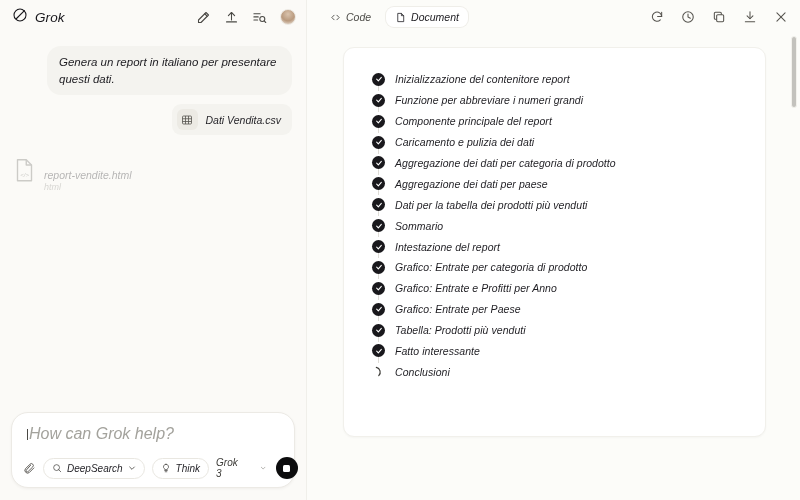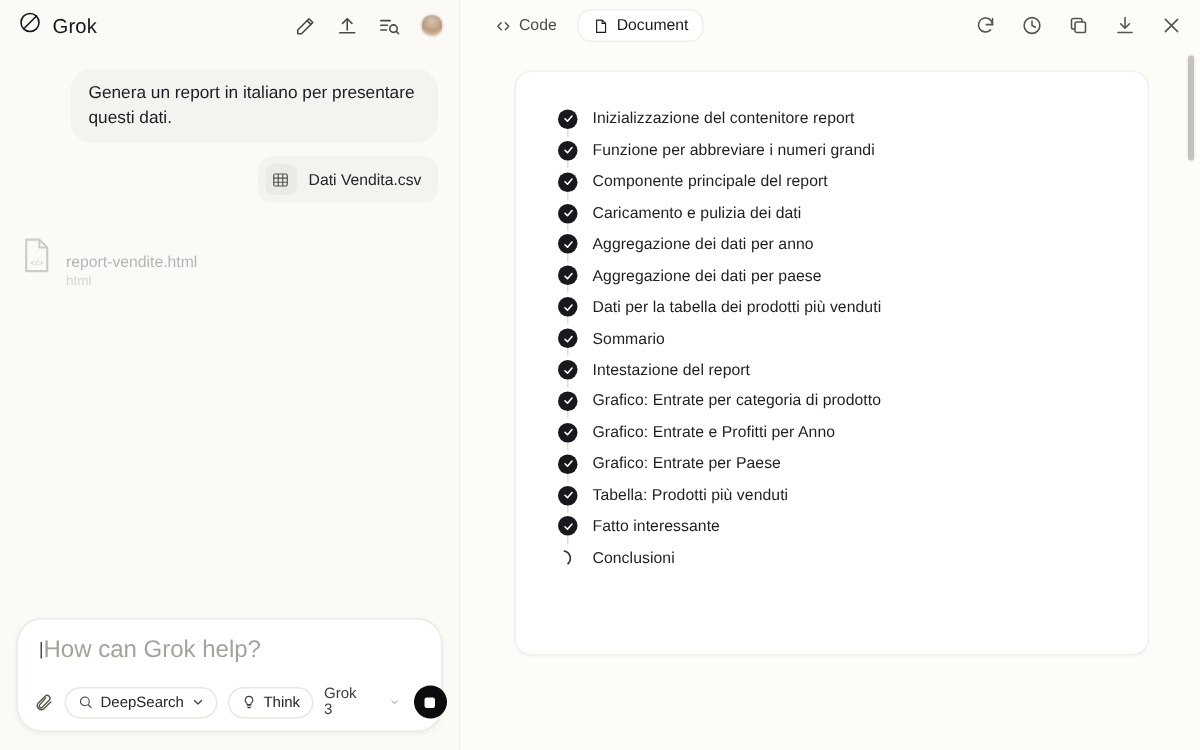--- a/index.html
+++ b/index.html
@@ -2,21 +2,21 @@
 <html><head>
 <meta charset="utf-8">
 <style>
   * { box-sizing: border-box; margin: 0; padding: 0; }
   html, body {
     width: 800px; height: 500px;
     font-family: "Liberation Sans", sans-serif;
     background: #fbfbf8;
     overflow: hidden;
   }
-  .app { display: flex; width: 800px; height: 444px; position: relative; }
+  .app { display: flex; width: 800px; height: 444px; position: relative; font-style: italic; }
 
   
   .left {
     width: 307px; height: 500px;
     background: #fbfaf7;
     position: relative;
     display: flex; flex-direction: column;
     border-right: 1px solid #f0efea;
   }
   .left-header {
@@ -373,21 +373,21 @@
             </div>
             <div class="step">
               <span class="line"></span>
               <span class="dot">
                 <span class="check-circle">
                   <svg viewBox="0 0 24 24" fill="none" stroke="currentColor" stroke-width="3.2" stroke-linecap="round" stroke-linejoin="round">
                     <polyline points="5 12.5 10 17.5 19 7"></polyline>
                   </svg>
                 </span>
               </span>
-              <span class="step-label">Aggregazione dei dati per anno</span>
+              <span class="step-label">Aggregazione dei dati per categoria di prodotto</span>
             </div>
             <div class="step">
               <span class="line"></span>
               <span class="dot">
                 <span class="check-circle">
                   <svg viewBox="0 0 24 24" fill="none" stroke="currentColor" stroke-width="3.2" stroke-linecap="round" stroke-linejoin="round">
                     <polyline points="5 12.5 10 17.5 19 7"></polyline>
                   </svg>
                 </span>
               </span>

